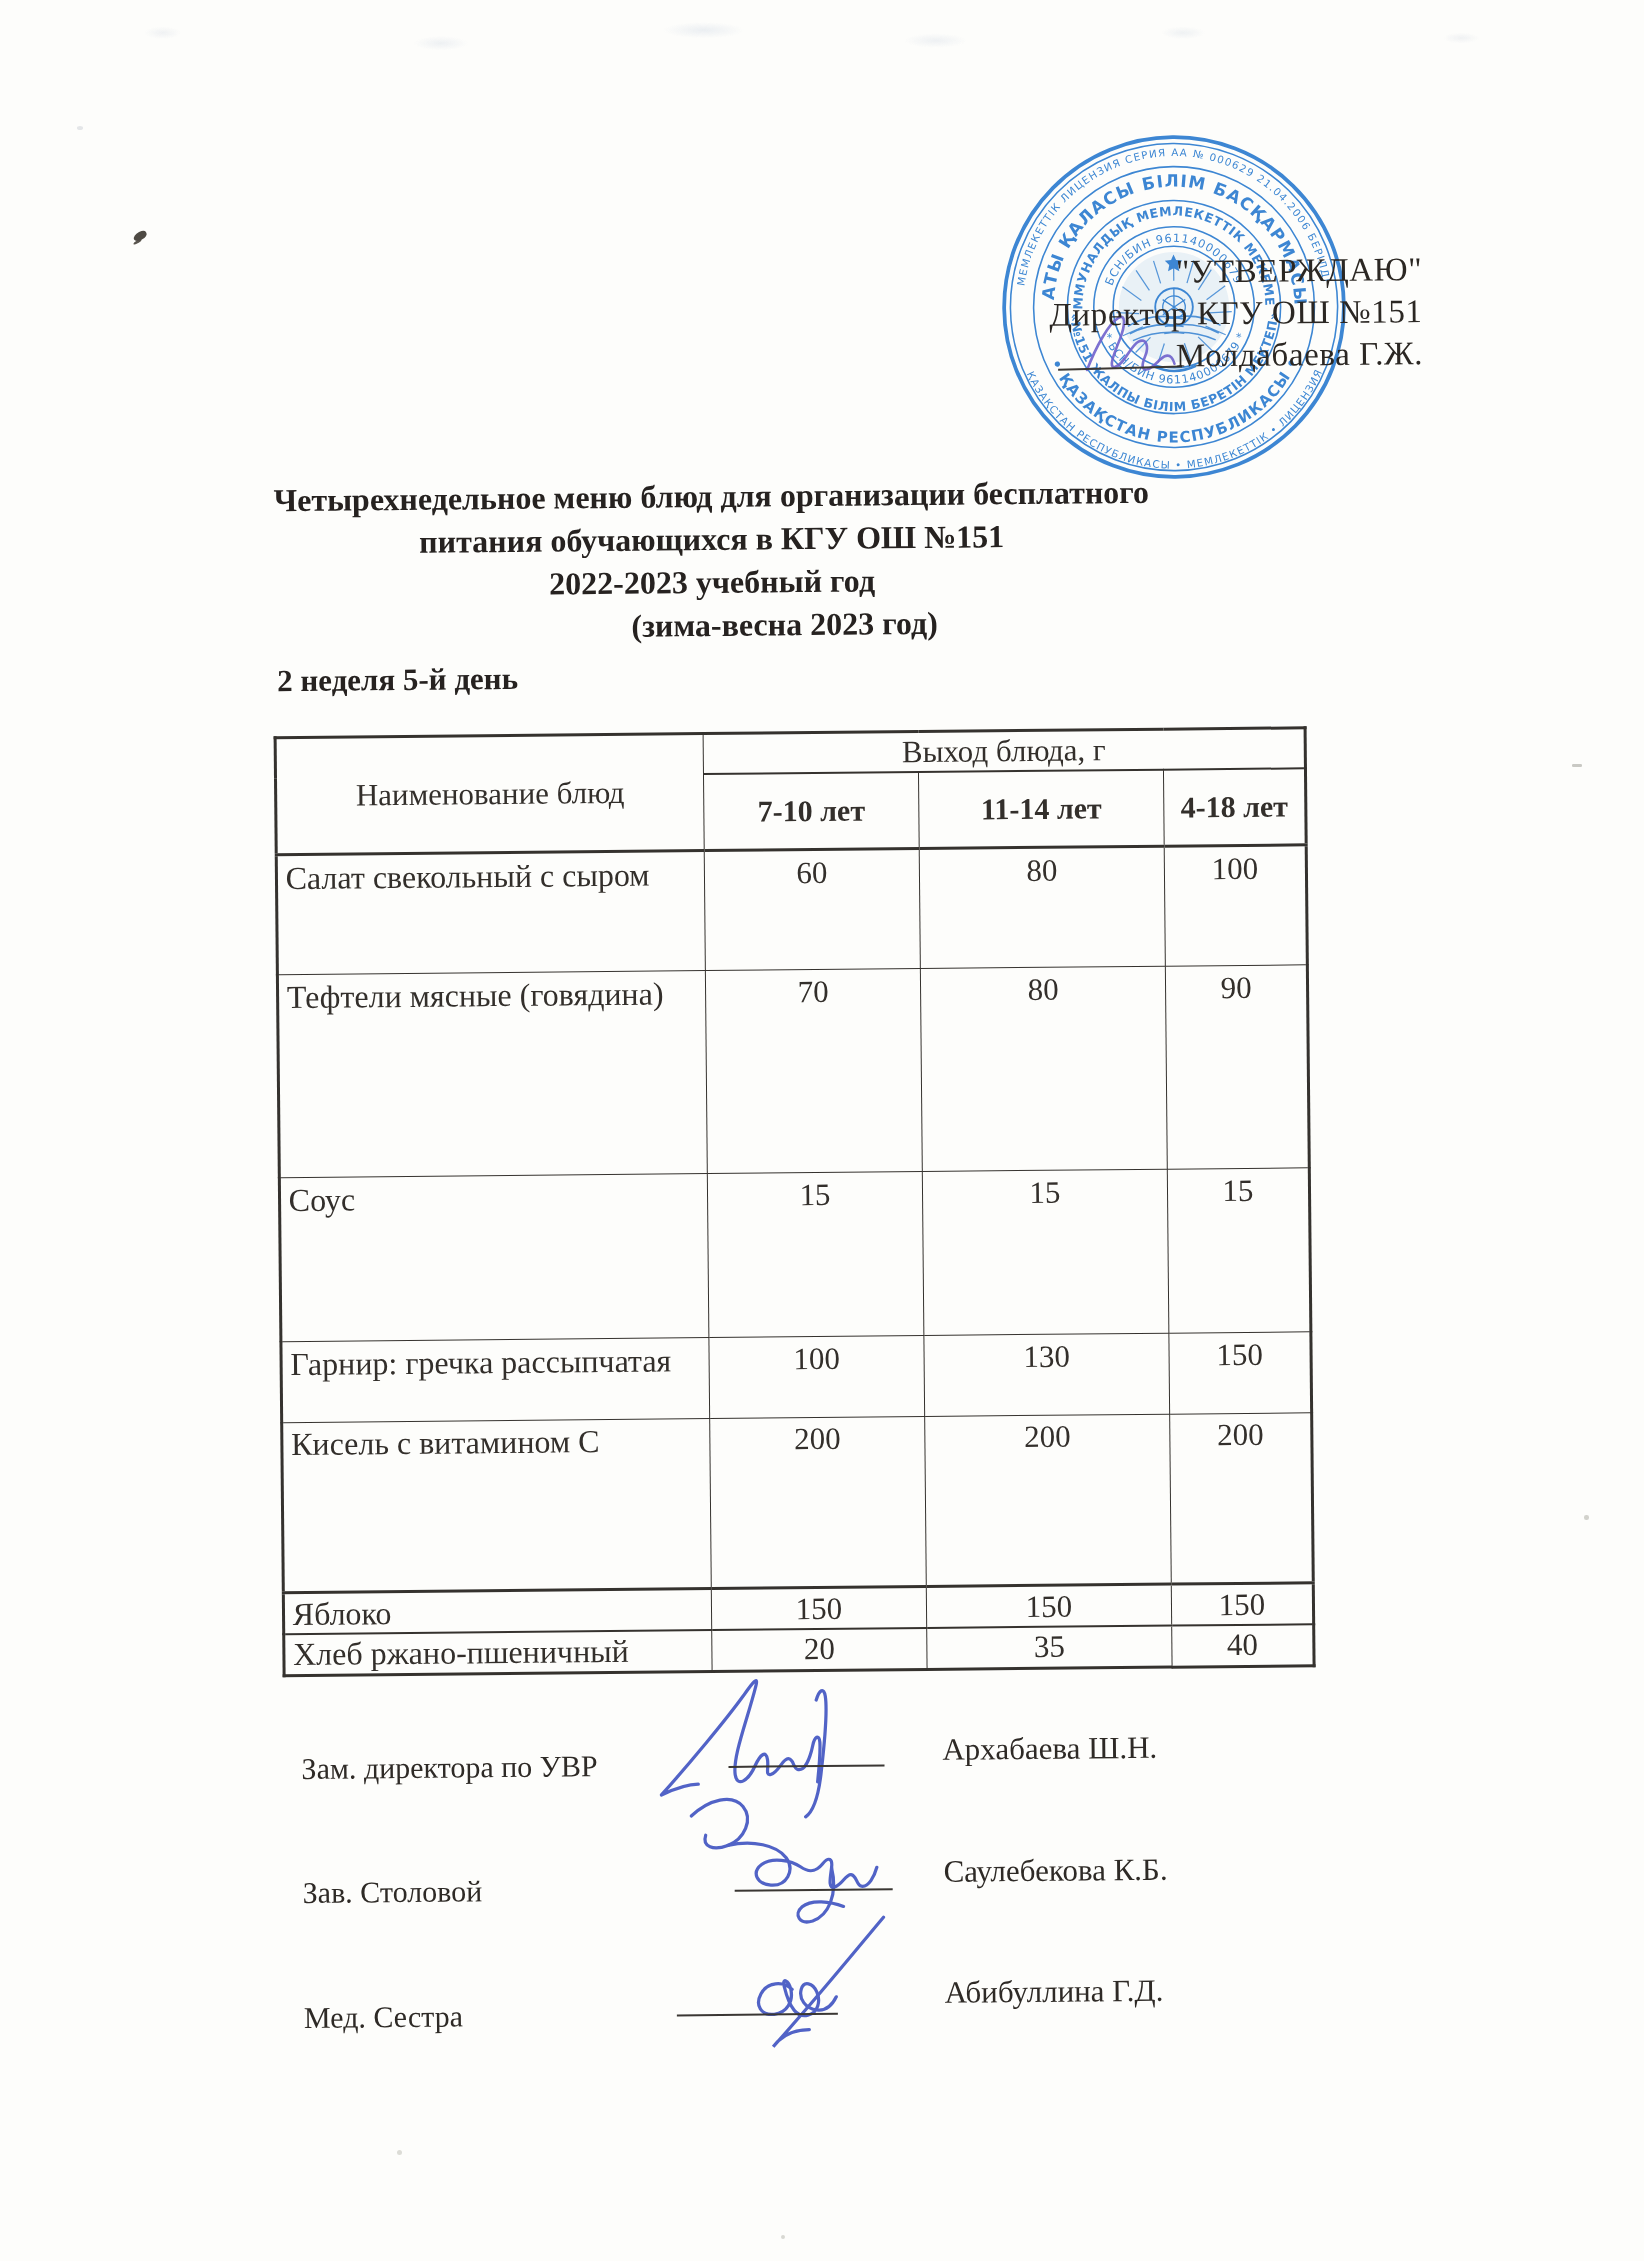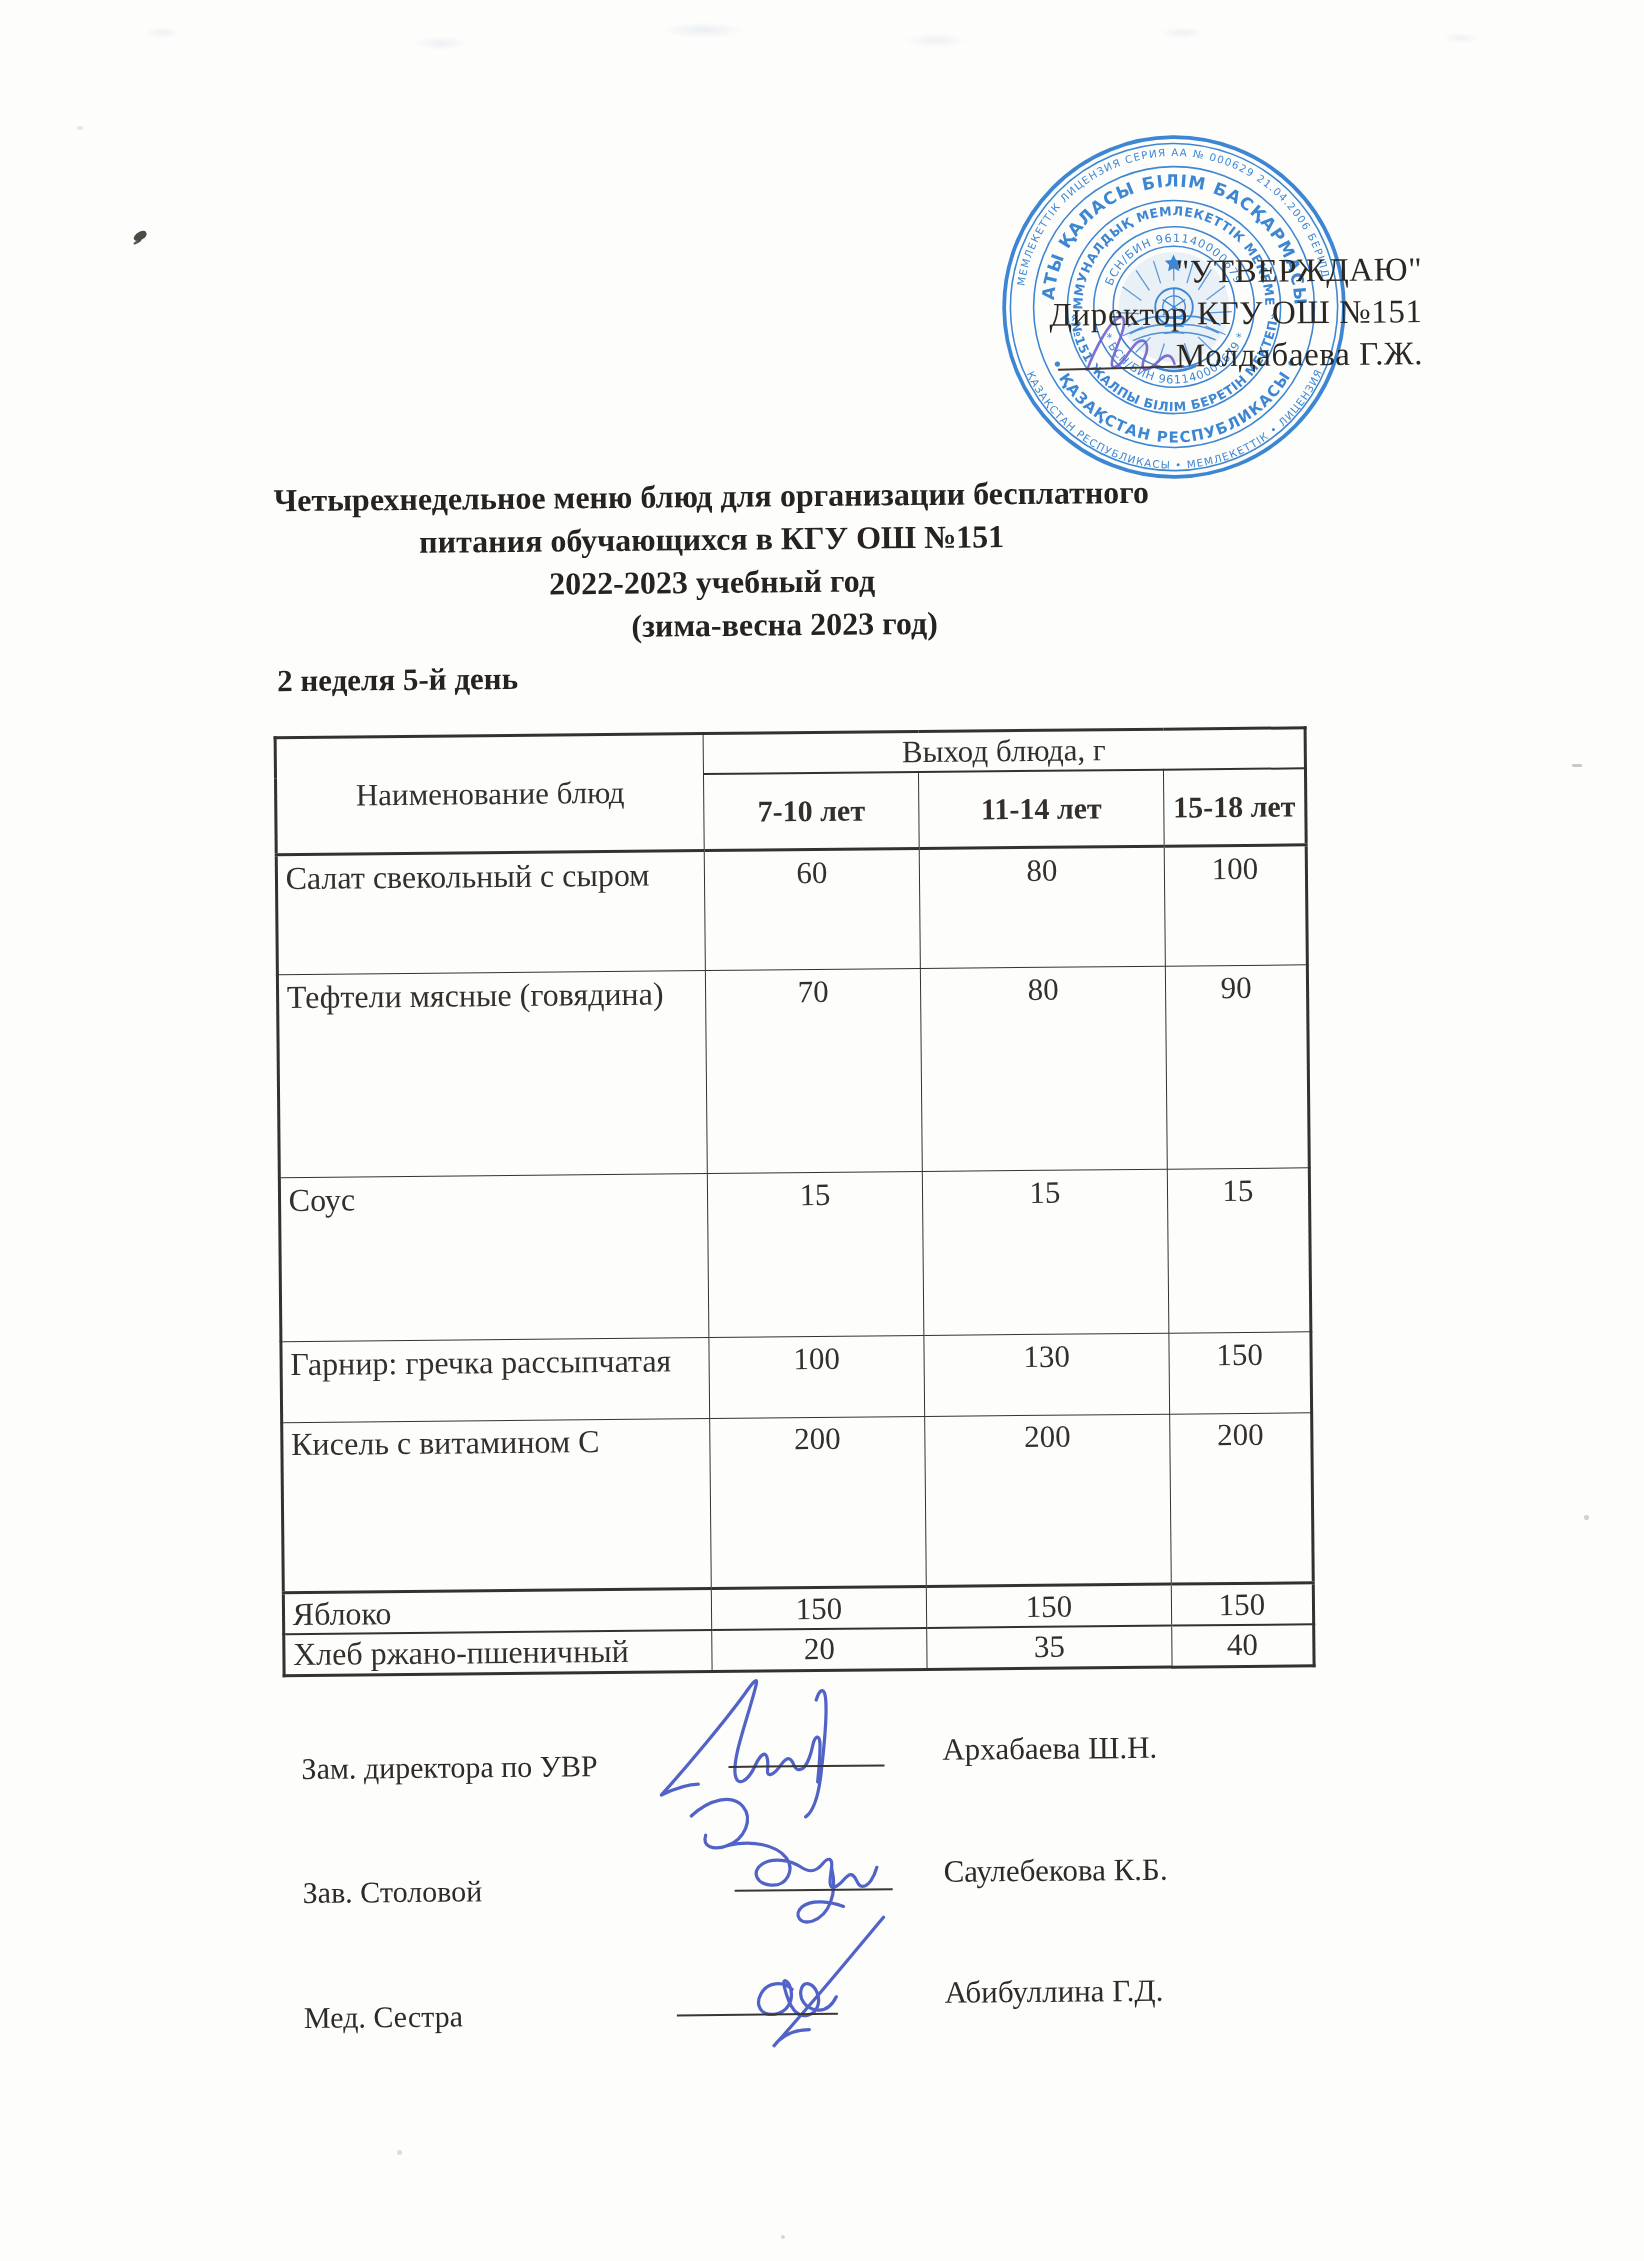--- a/index.html
+++ b/index.html
@@ -203,21 +203,21 @@
           <col style="width:142px">
       </colgroup>
       <thead>
         <tr class="h1">
           <th class="name-header" rowspan="2">Наименование блюд</th>
           <th class="h1-cell" colspan="3">Выход блюда, г</th>
         </tr>
         <tr class="h2">
           <th>7-10 лет</th>
           <th>11-14 лет</th>
-          <th>15-18 лет</th>
+          <th>4-18 лет</th>
         </tr>
       </thead>
       <tbody>
           <tr class="menu-row row-0">
             <td class="name-cell">Салат свекольный с сыром</td>
             <td class="val-cell">60</td>
             <td class="val-cell">80</td>
             <td class="val-cell">100</td>
           </tr>
           <tr class="menu-row row-1">

